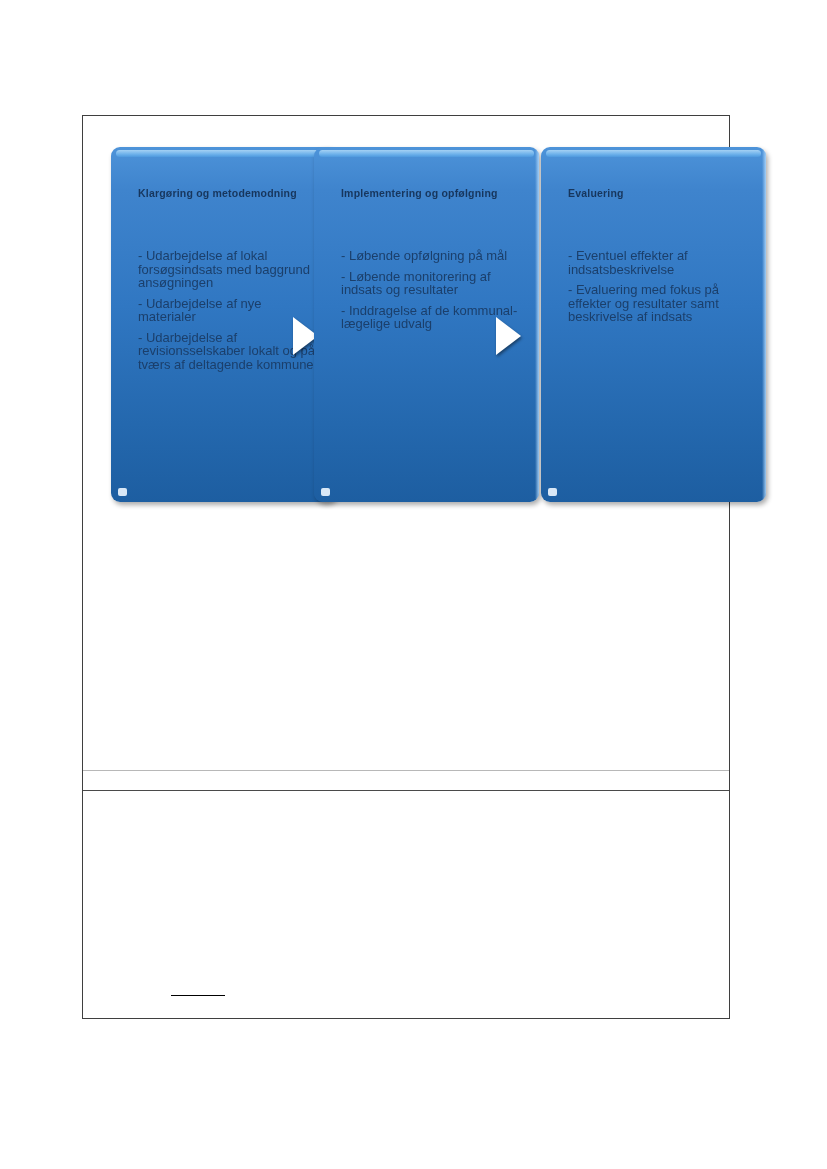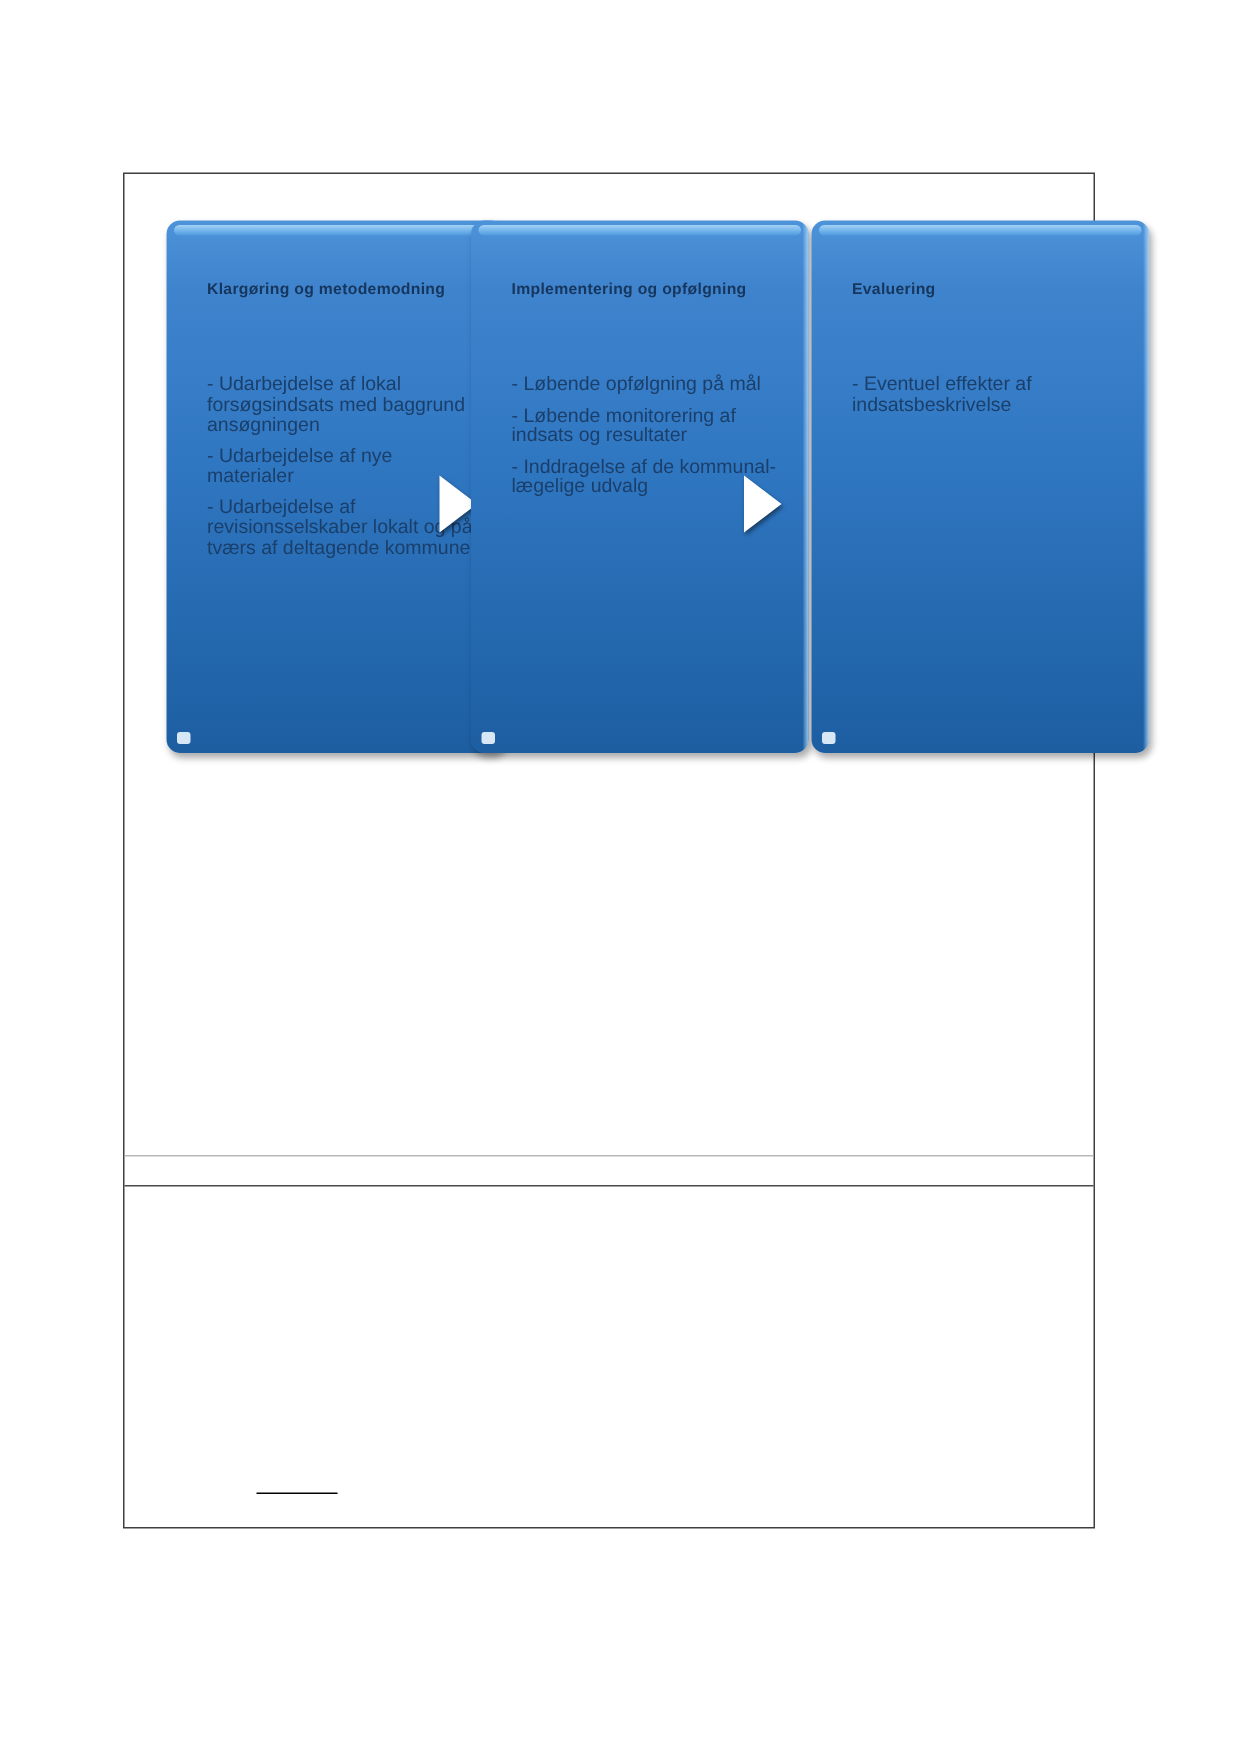--- a/index.html
+++ b/index.html
@@ -208,20 +208,21 @@
           </div>
         </div>
 
         <div class="arrow arrow2"></div>
 
         <div class="chev-box box3">
           <div class="right-edge"></div>
           <div class="chev-title">Evaluering</div>
           <div class="chev-body">
             <p>- Eventuel effekter af indsatsbeskrivelse</p>
+            <p>- Evaluering med fokus på effekter og resultater samt beskrivelse af indsats</p>
           </div>
         </div>
 
       </div>
     </div>
 
     <div class="row-spacer"></div>
 
     <div class="row-body">
       <div class="footnote-rule"></div>

